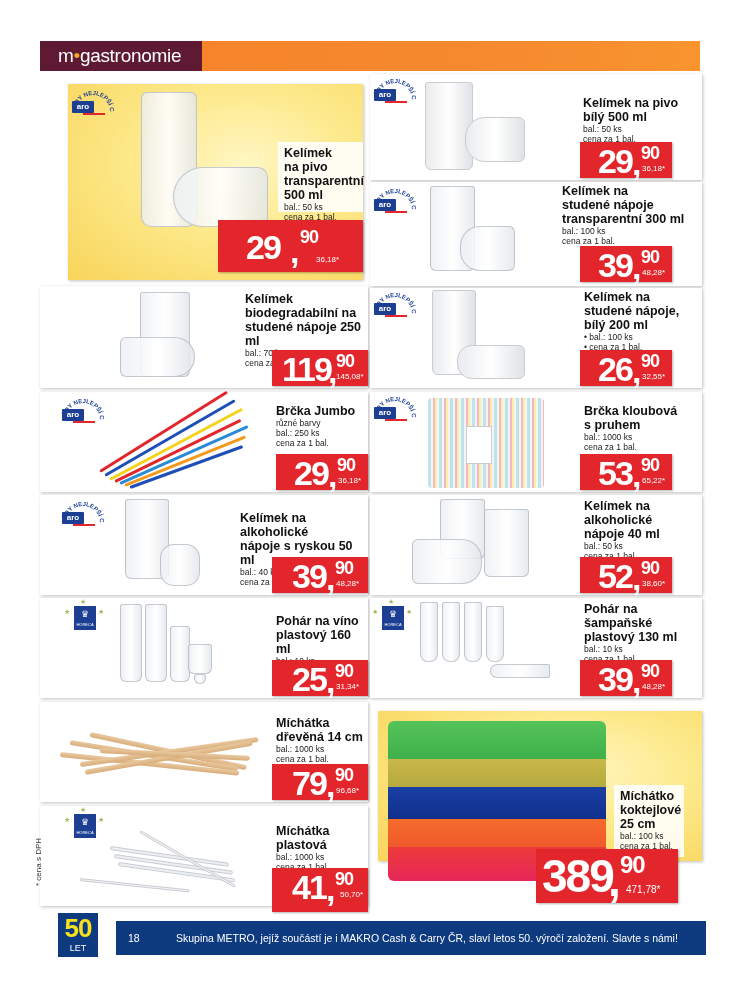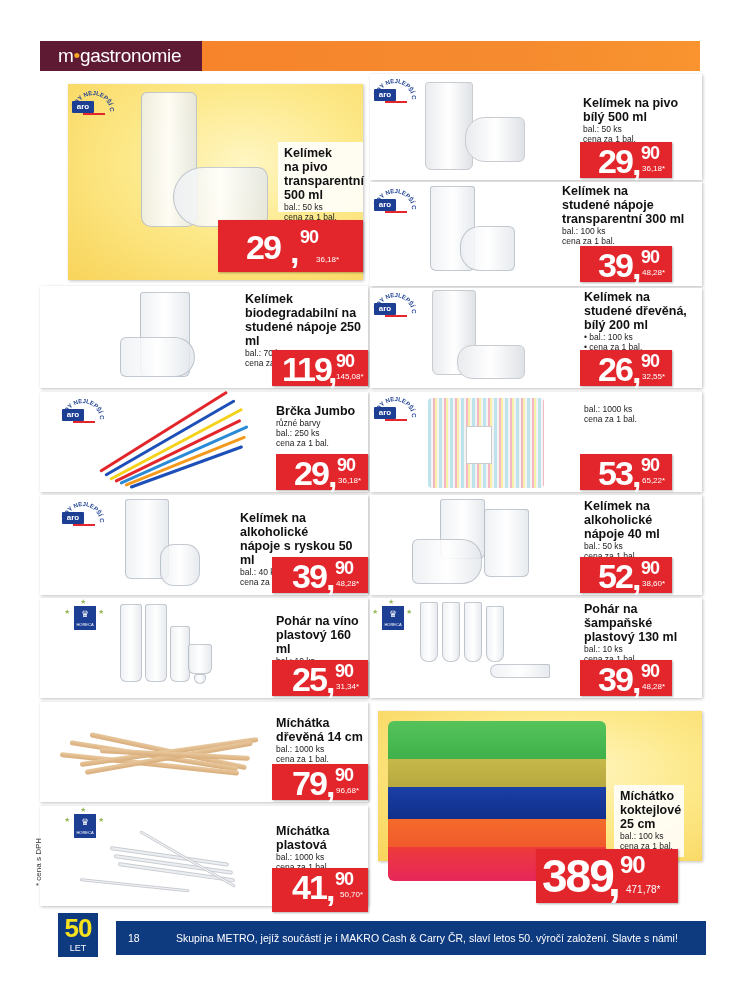--- a/index.html
+++ b/index.html
@@ -161,21 +161,21 @@
         <text font-size="6" font-weight="bold" fill="#1c3f94"><textPath href="#arc4">VŽDY NEJLEPŠÍ CENA</textPath></text>
       </svg>
     <div class="box">aro</div>
     <div class="stripe"></div>
   </div>
   <div class="img" style="left:62px;top:2px;width:100px;height:95px;">
     <div class="cup white" style="left:0;top:0;width:44px;height:85px;"></div>
     <div class="cup white" style="left:25px;top:55px;width:68px;height:34px;border-radius:15px 6px 6px 15px;"></div>
   </div>
   <div class="label" style="left:214px;top:2px;width:116px;">
-    <div class="name"><span>Kelímek na</span><br><span>studené dřevěná,</span><br><span>bílý 200 ml</span></div>
+    <div class="name"><span>Kelímek na</span><br><span>studené nápoje,</span><br><span>bílý 200 ml</span></div>
     <div class="detail"><span>• bal.: 100 ks</span><br><span>• cena za 1 bal.</span></div>
   </div>
   <div class="price" style="left:210px;top:62px;width:92px;height:36px;">
     <span class="int" style="left:18px;top:2px;">26</span>
     <span class="comma" style="left:52px;top:4px;">,</span>
     <span class="dec" style="left:61px;top:2px;">90</span>
     <span class="vat" style="left:62px;top:22px;">32,55*</span>
   </div>
 </div>
 
@@ -215,20 +215,21 @@
         <path id="arc6" d="M6,26 A17,17 0 0 1 40,26" fill="none"></path>
         <text font-size="6" font-weight="bold" fill="#1c3f94"><textPath href="#arc6">VŽDY NEJLEPŠÍ CENA</textPath></text>
       </svg>
     <div class="box">aro</div>
     <div class="stripe"></div>
   </div>
   <div class="img" style="left:58px;top:6px;width:116px;height:90px;background:repeating-linear-gradient(90deg,#bfe3ea 0 3px,#f4f4f4 3px 5px,#f3b7c5 5px 7px,#f6f0a8 7px 9px,#f4f4f4 9px 11px);border-radius:4px;">
     <div style="position:absolute;left:38px;top:28px;width:26px;height:38px;background:#fff;border:1px solid #ccc;"></div>
   </div>
   <div class="label" style="left:214px;top:12px;width:116px;">
+    <div class="name"><span>Brčka kloubová</span><br><span>s pruhem</span></div>
     <div class="detail"><span>bal.: 1000 ks</span><br><span>cena za 1 bal.</span></div>
   </div>
   <div class="price" style="left:210px;top:62px;width:92px;height:36px;">
     <span class="int" style="left:18px;top:2px;">53</span>
     <span class="comma" style="left:52px;top:4px;">,</span>
     <span class="dec" style="left:61px;top:2px;">90</span>
     <span class="vat" style="left:62px;top:22px;">65,22*</span>
   </div>
 </div>
 

